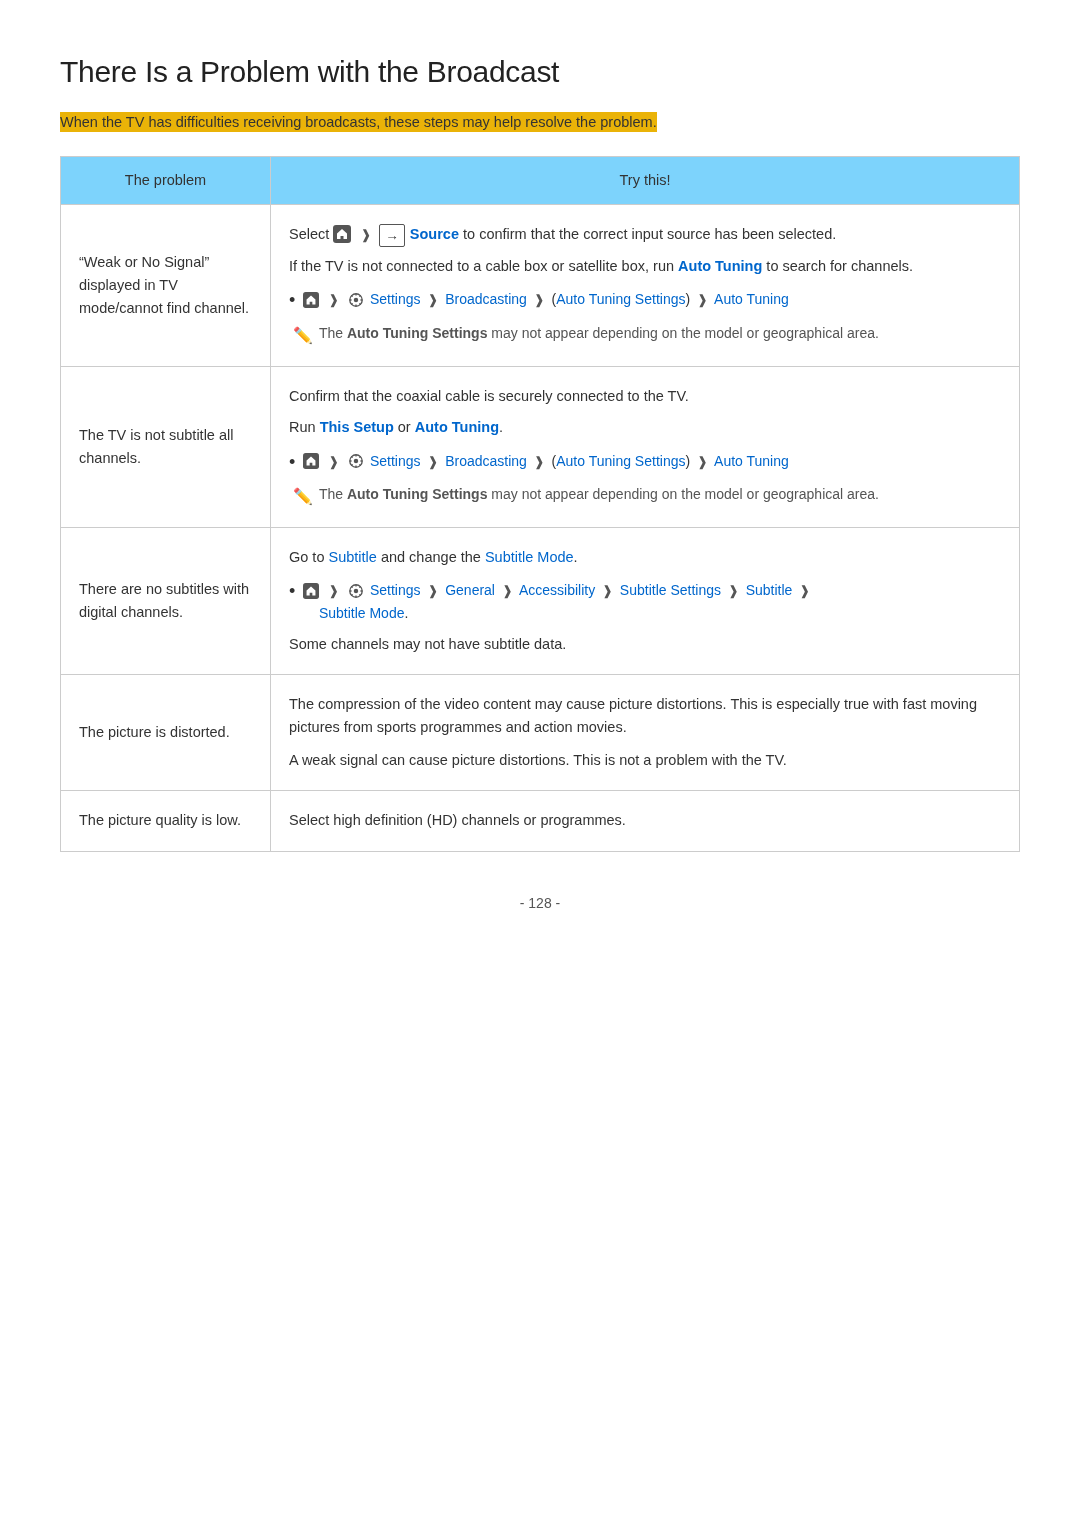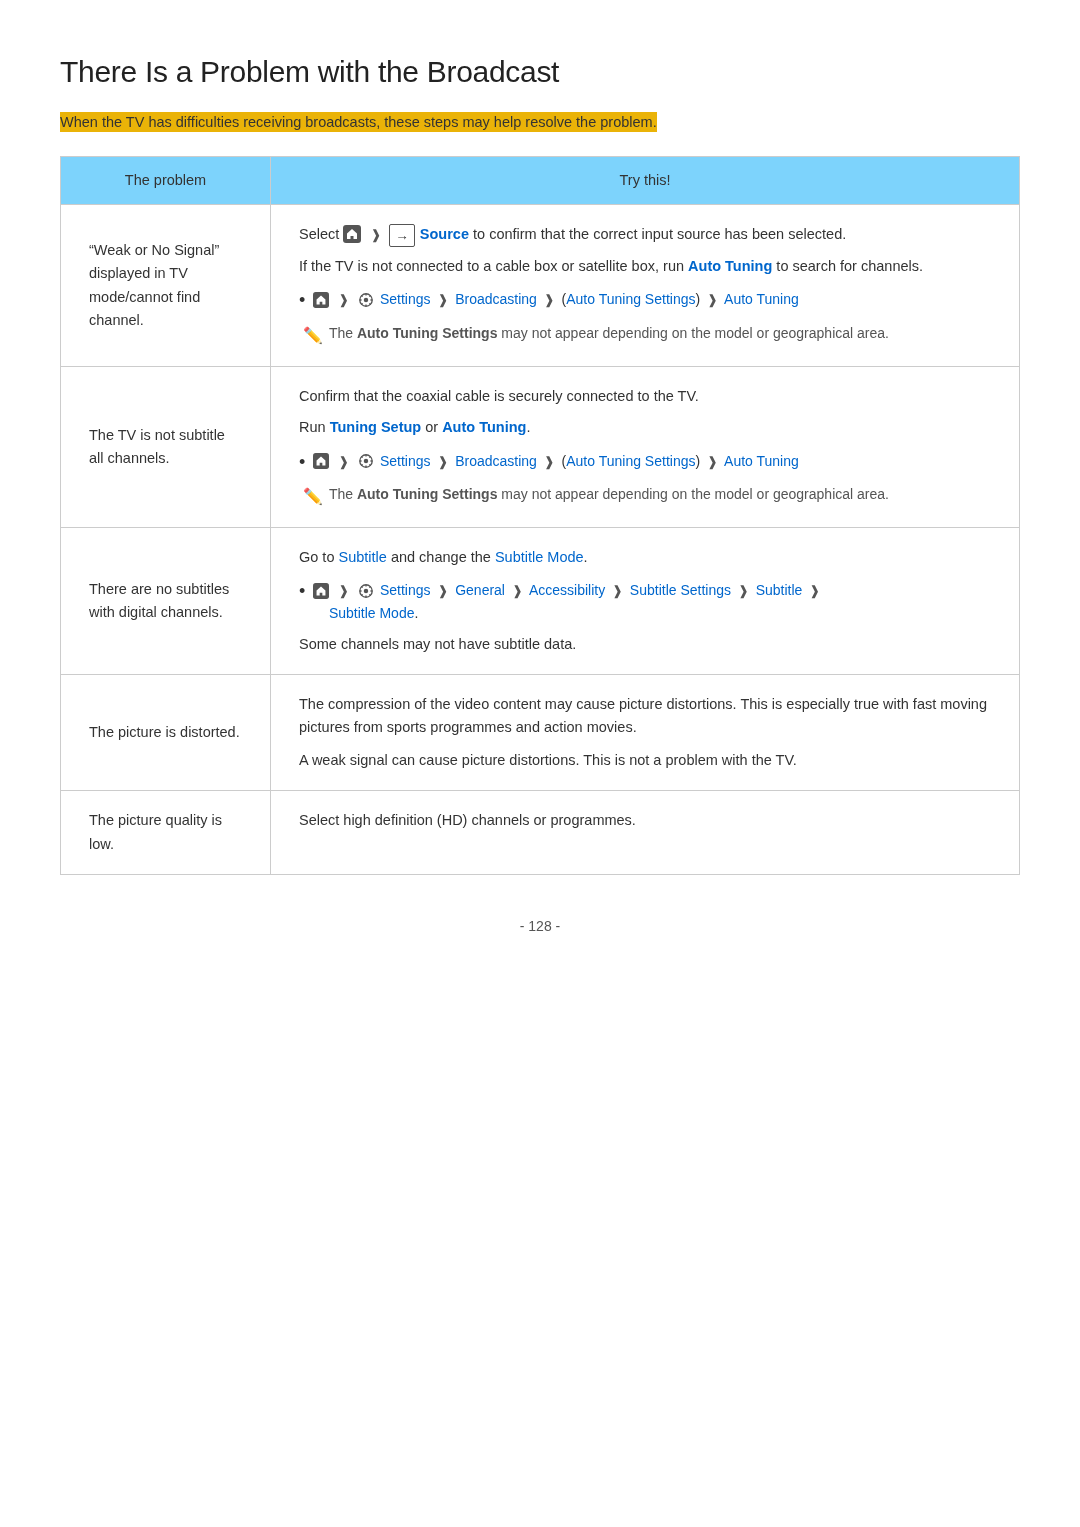--- a/index.html
+++ b/index.html
@@ -44,21 +44,21 @@
       padding: 12px 18px;
       font-weight: 500;
       font-size: 14.5px;
       color: #333;
       border: 1px solid #cccccc;
       text-align: center;
     }
     tbody td {
       border: 1px solid #cccccc;
       vertical-align: middle;
-      padding: 18px 28px;
+      padding: 18px 18px;
       font-size: 14.5px;
     }
     .col-problem {
       width: 210px;
       color: #333;
       vertical-align: middle;
     }
     .col-try {
       color: #333;
       vertical-align: top;
@@ -203,21 +203,21 @@
           <span>The <strong>Auto Tuning Settings</strong> may not appear depending on the model or geographical area.</span>
         </div>
       </td>
     </tr>
 
     <tr>
       <td class="col-problem">The TV is not subtitle all channels.</td>
       <td class="col-try">
         <div>Confirm that the coaxial cable is securely connected to the TV.</div>
         <div style="margin-top:8px;">
-          Run <span class="link-blue-bold">Tuning Setup</span> or <span class="link-blue-bold">Auto Tuning</span>.
+          Run <span class="link-blue-bold">This Setup</span> or <span class="link-blue-bold">Auto Tuning</span>.
         </div>
         <div class="bullet-item" style="margin-top:10px;">
           <span class="bullet-dot">•</span>
           <span class="nav-path">
             <svg class="home-svg" width="16" height="16" viewBox="0 0 18 18" fill="none" xmlns="http://www.w3.org/2000/svg">
               <rect width="18" height="18" rx="3" fill="#555"></rect>
               <path d="M9 4L4 8.5V14h3.5v-3h3v3H14V8.5L9 4z" fill="white"></path>
             </svg>
             <span class="chevron">❱</span>
             <svg class="settings-svg" width="16" height="16" viewBox="0 0 18 18" fill="none" xmlns="http://www.w3.org/2000/svg">

